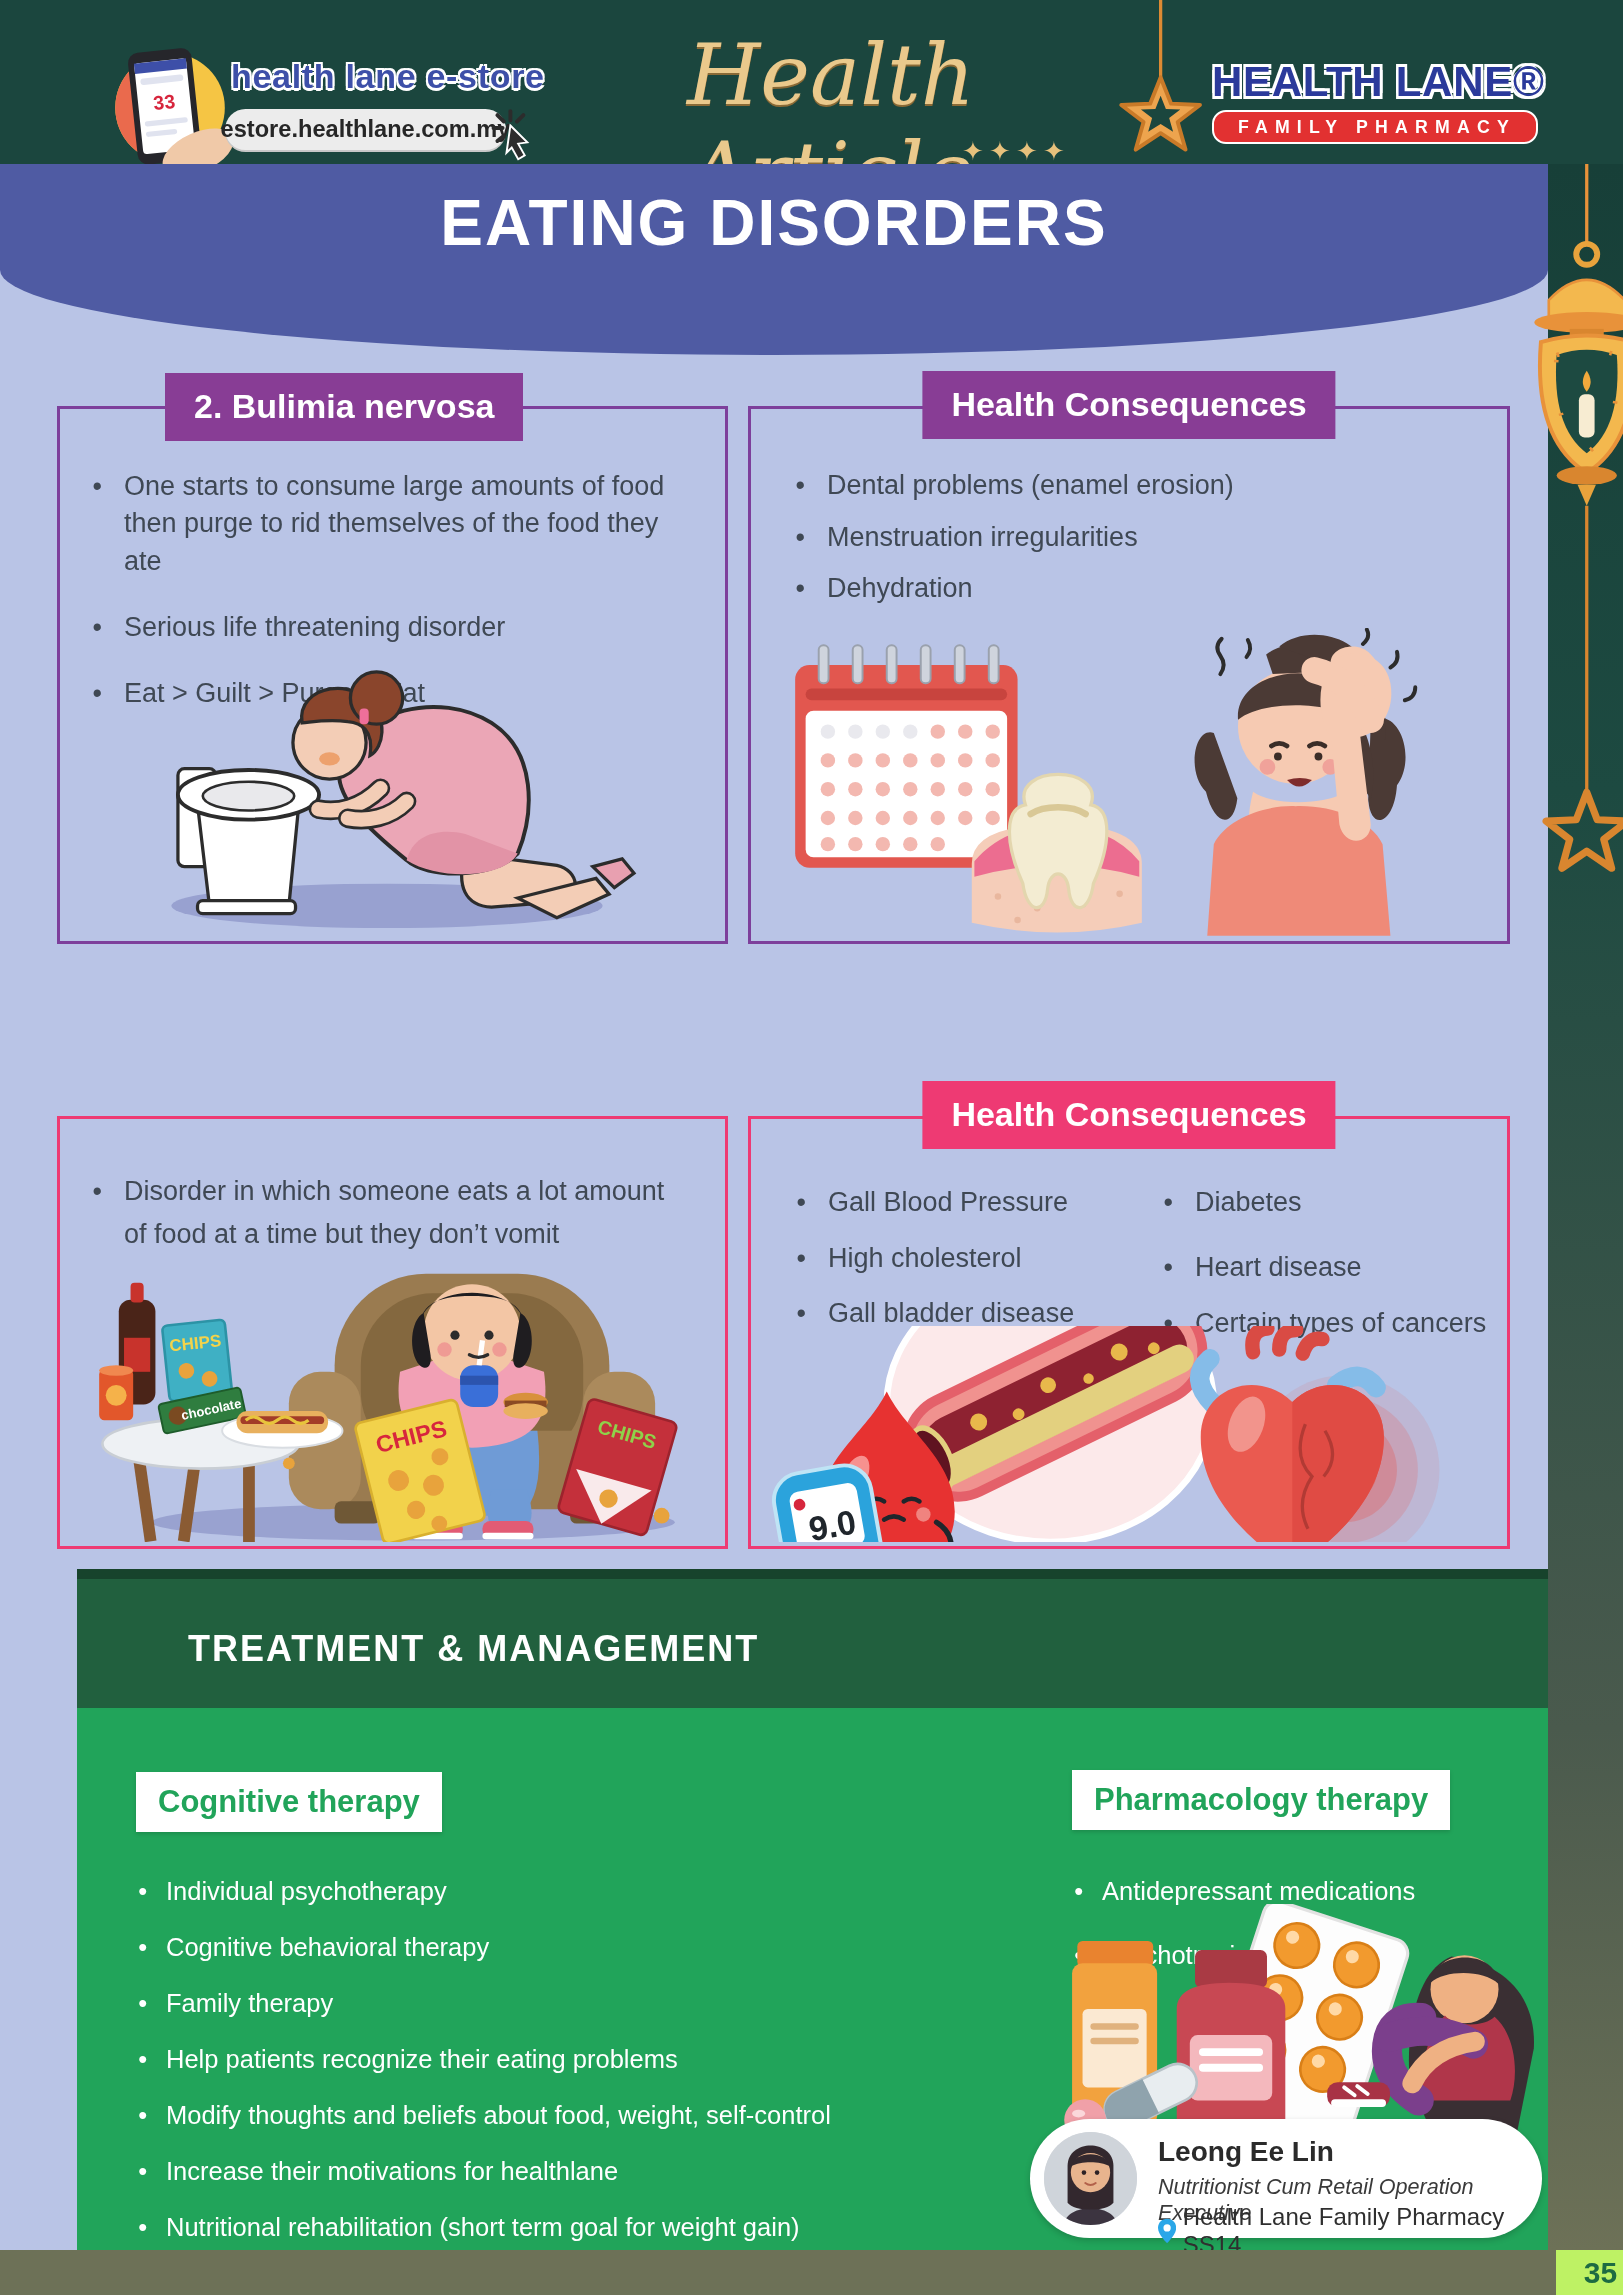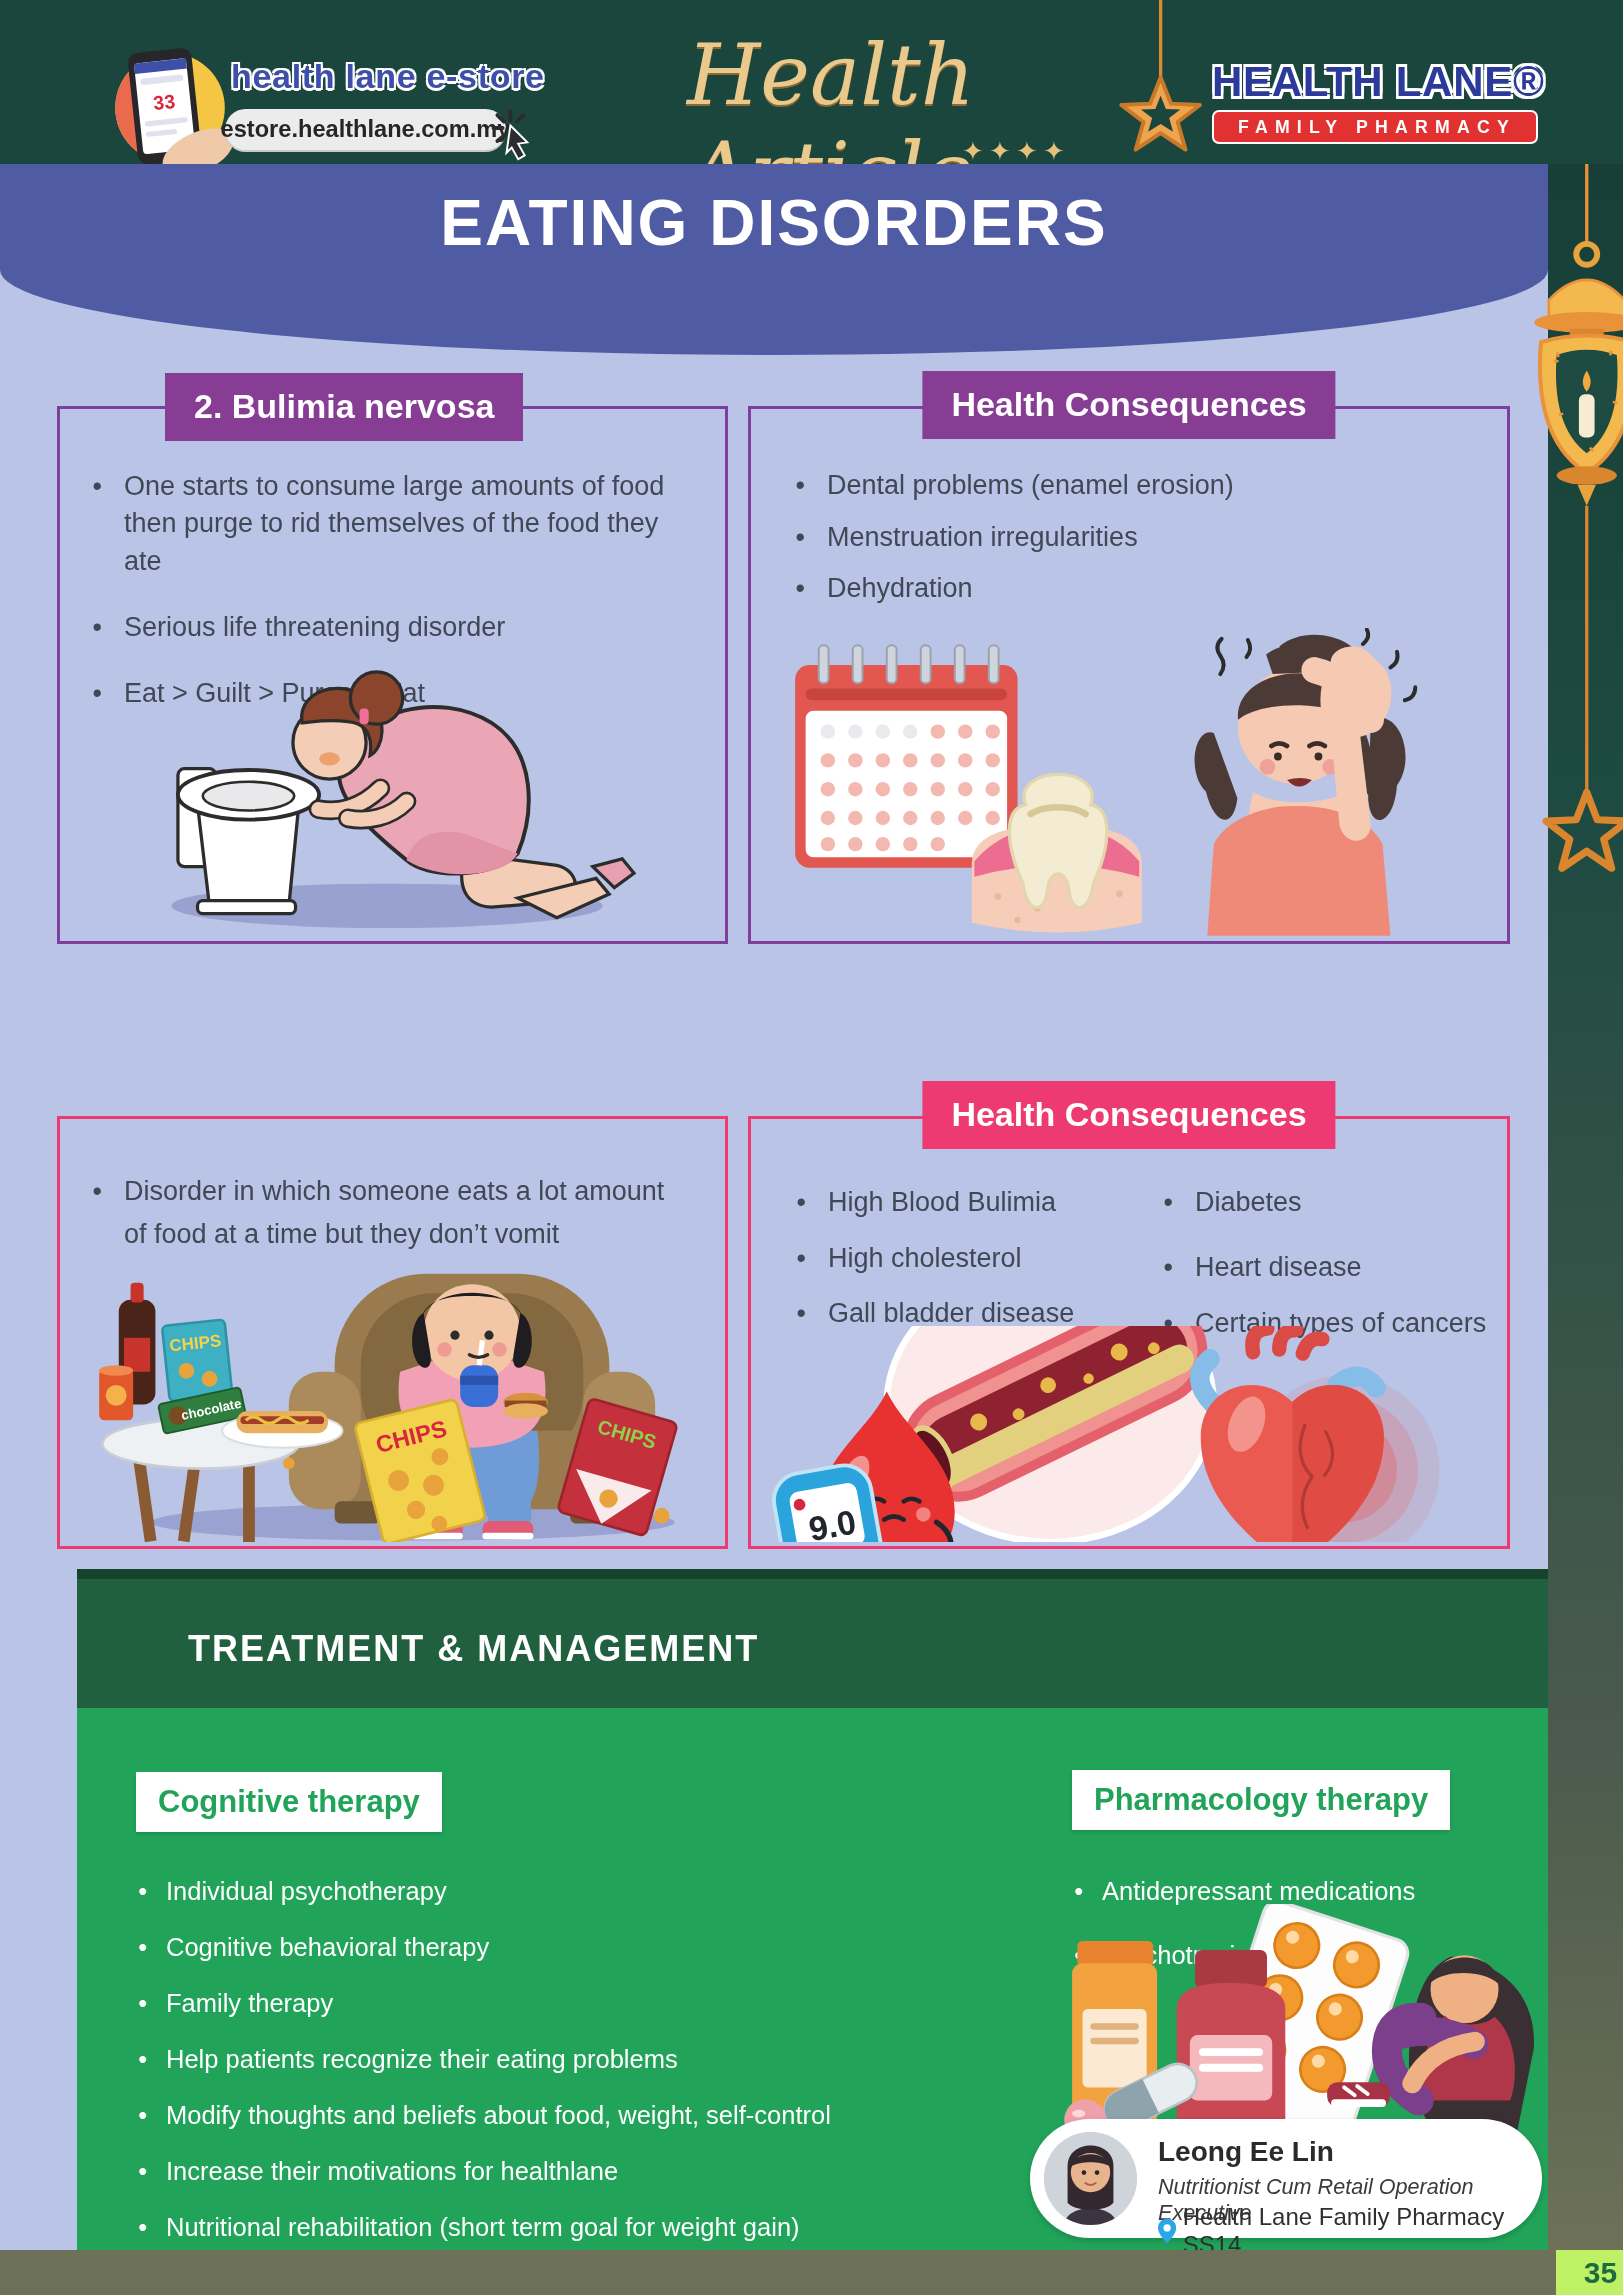--- a/index.html
+++ b/index.html
@@ -16,21 +16,21 @@
       font-size:23.6px;font-weight:bold;color:#262626;box-shadow:0 2px 0 #c8c8c8;}
   .cursor-wrap{position:absolute;left:399px;top:71px;}
   .art-title{position:absolute;left:543px;top:26px;width:576px;text-align:center;
       font-family:"DejaVu Serif",serif;font-style:italic;font-size:84px;color:#eac98c;
       text-shadow:0 2px 0 #8a6a36;}
   .sparkles{position:absolute;left:962px;top:136px;font-size:26px;letter-spacing:5.2px;color:#e7c17c;}
   .hang-star1{position:absolute;left:1112px;top:0;}
   .brand{position:absolute;left:1212px;top:58px;width:334px;}
   .brand-top{font-size:42px;font-weight:bold;font-stretch:condensed;color:#2b3a9b;letter-spacing:0.7px;
       text-shadow:-2.6px -2.6px 0 #fff,2.6px -2.6px 0 #fff,-2.6px 2.6px 0 #fff,2.6px 2.6px 0 #fff,0 3.3px 0 #fff;}
-  .brand-bar{margin-top:3.9px;background:#e23131;border:2.6px solid #fff;border-radius:7px;
+  .brand-bar{margin-top:3.9px;background:#e23131;border:2.6px solid #fff;border-radius:14px;
       color:#fff;font-weight:bold;font-size:17.7px;letter-spacing:7.2px;text-align:center;
       padding:5.2px 0 3.9px 3.9px;width:318px;}
   
   .content-bg{position:absolute;left:0;top:262px;width:1548px;height:1988px;background:#b9c4e6;}
   .banner{position:absolute;left:0;top:164px;width:1548px;height:191px;background:#4f5ba3;
       border-radius:0 0 50% 50% / 0 0 85px 85px;}
   .banner h1{margin:22px 0 0 0;text-align:center;font-size:64px;font-weight:800;color:#fff;letter-spacing:2px;}
   .right-strip{position:absolute;left:1548px;top:164px;width:75px;height:2086px;
       background:linear-gradient(#173f38,#1d4a41 30%,#4a5a4d 75%,#6d7157);}
   .lantern-wrap{position:absolute;left:1529px;top:164px;pointer-events:none;}
@@ -382,21 +382,21 @@
           <circle cx="560" cy="392" r="12"></circle>
           <circle cx="900" cy="380" r="12"></circle>
           <circle cx="330" cy="300" r="9"></circle>
         </g>
     </svg>
   </div>
 
   <div class="panel pink" style="left:748px;top:1116px;width:756px;height:427px;">
     <div class="chip pink centered" style="top:-38px;">Health Consequences</div>
     <ul class="blist" style="position:absolute;left:39px;top:65px;width:340px;">
-      <li style="margin-bottom:18.3px;">High Blood Bulimia</li>
+      <li style="margin-bottom:18.3px;">Gall Blood Pressure</li>
       <li style="margin-bottom:18.3px;">High cholesterol</li>
       <li>Gall bladder disease</li>
     </ul>
     <ul class="blist" style="position:absolute;left:406px;top:65px;width:340px;">
       <li style="margin-bottom:28px;">Diabetes</li>
       <li style="margin-bottom:18.3px;">Heart disease</li>
       <li>Certain types of cancers</li>
     </ul>
     <svg width="713" height="216" viewBox="0 0 1090 330" style="position:absolute;left:18.3px;top:207px;">
 

